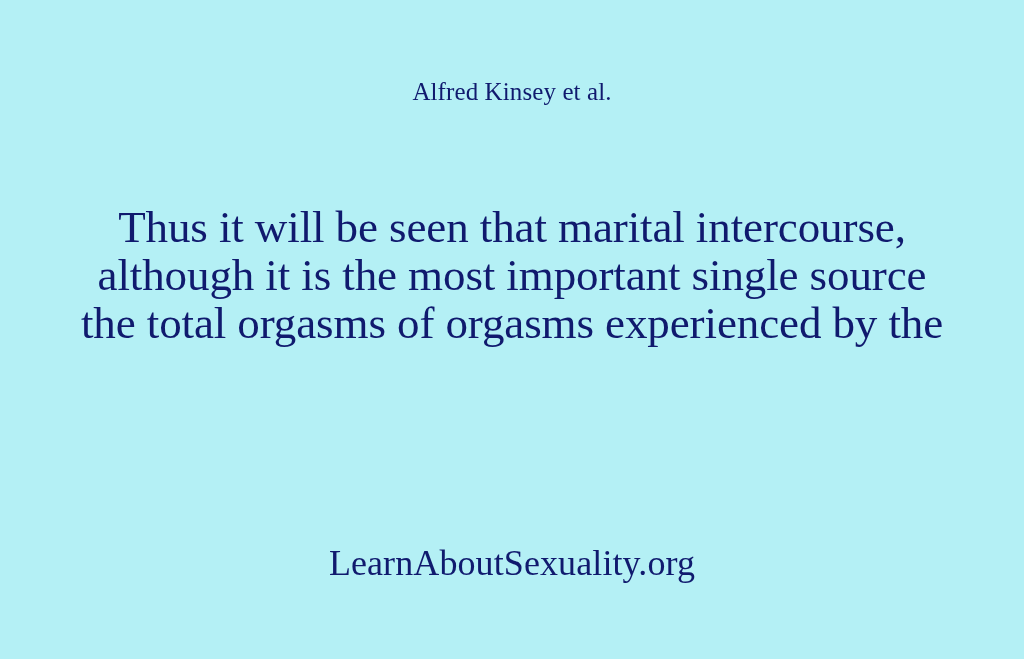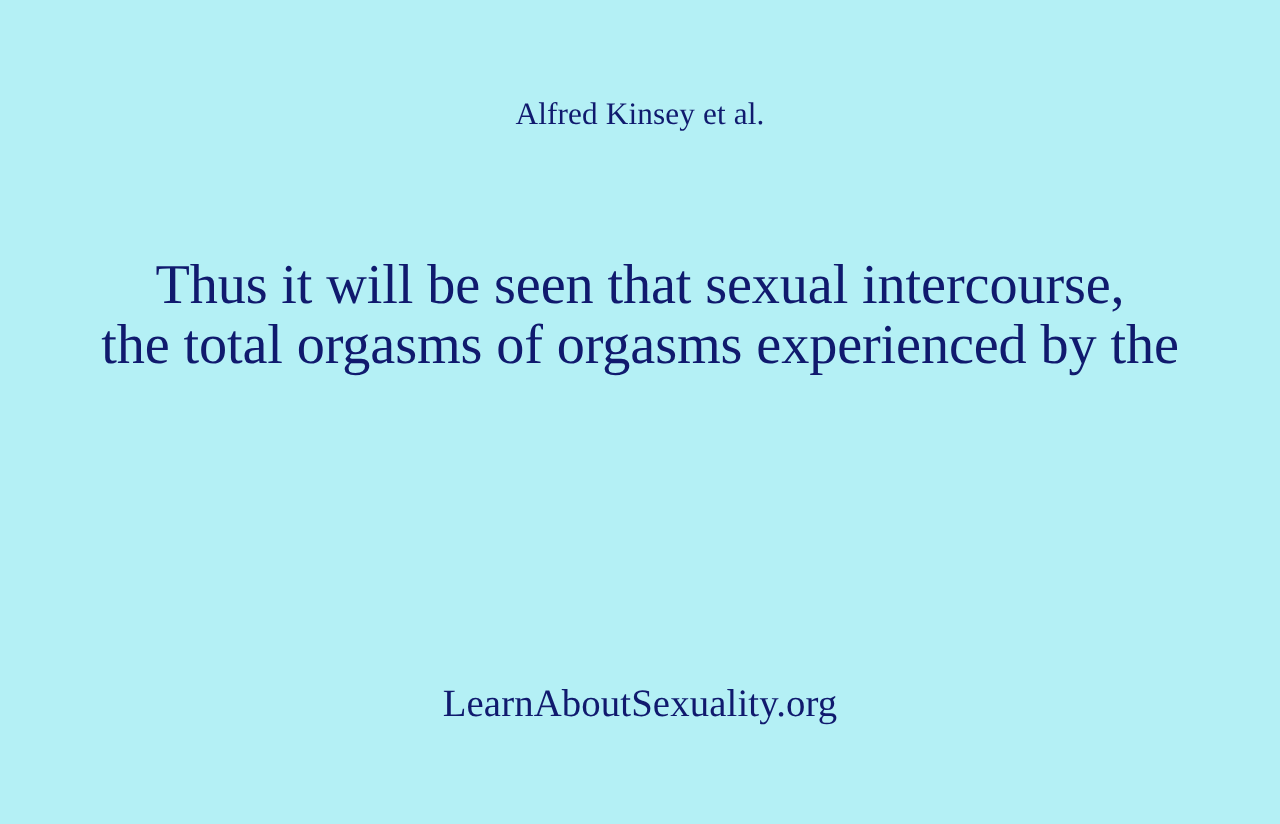--- a/index.html
+++ b/index.html
@@ -57,33 +57,34 @@
   }
 
   
   .site-name {
     position: absolute;
     top: 546px;
     left: 0;
     width: 1024px;
     text-align: center;
     color: #101a6e;
-    font-size: 31px;
+    font-size: 36px;
     line-height: 34px;
     letter-spacing: 0.1px;
     white-space: nowrap;
   }
 </style>
 </head>
 <body>
 
 <div class="quote-card">
 
   <div class="attribution">Alfred Kinsey et al.</div>
 
   <div class="quote-block">
-    <span class="quote-line">Thus it will be seen that sexual intercourse,</span>
+    <span class="quote-line">Thus it will be seen that marital intercourse,</span>
+    <span class="quote-line">although it is the most important single source</span>
     <span class="quote-line">the total orgasms of orgasms experienced by the</span>
   </div>
 
   <div class="site-name">LearnAboutSexuality.org</div>
 
 </div>
 
 </body></html>

